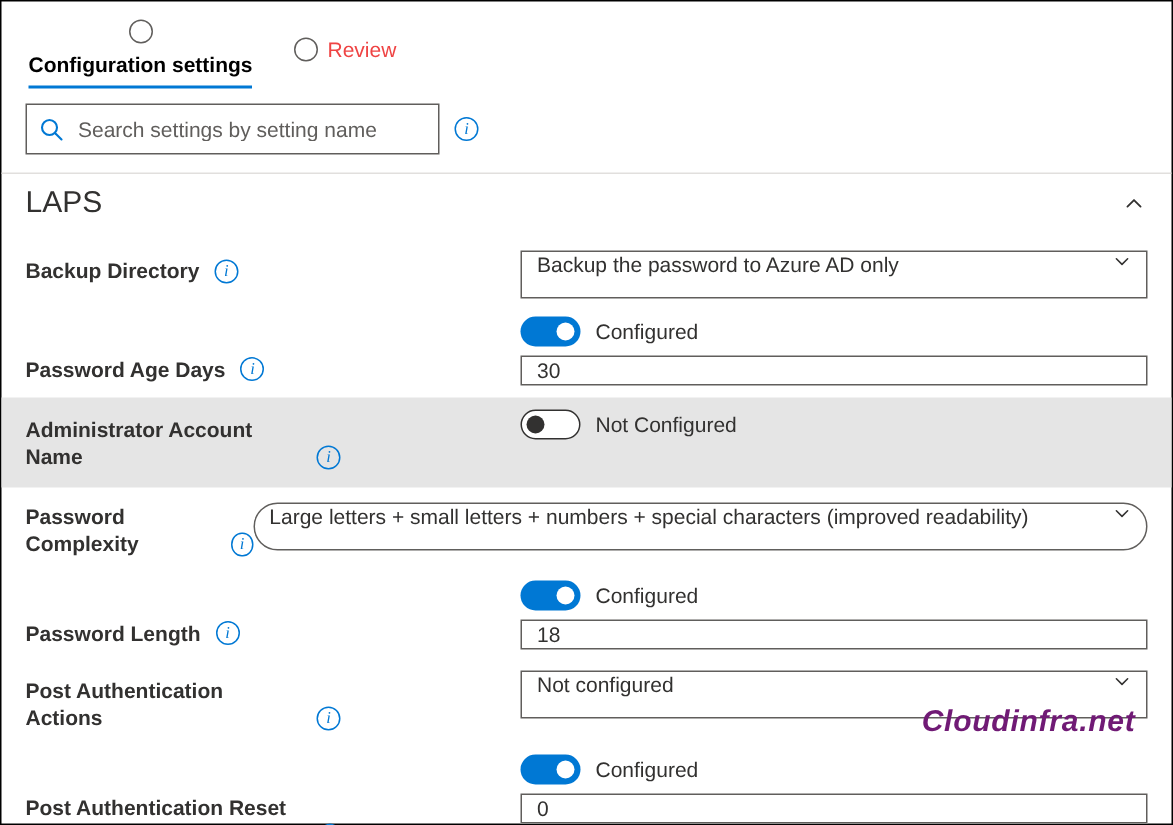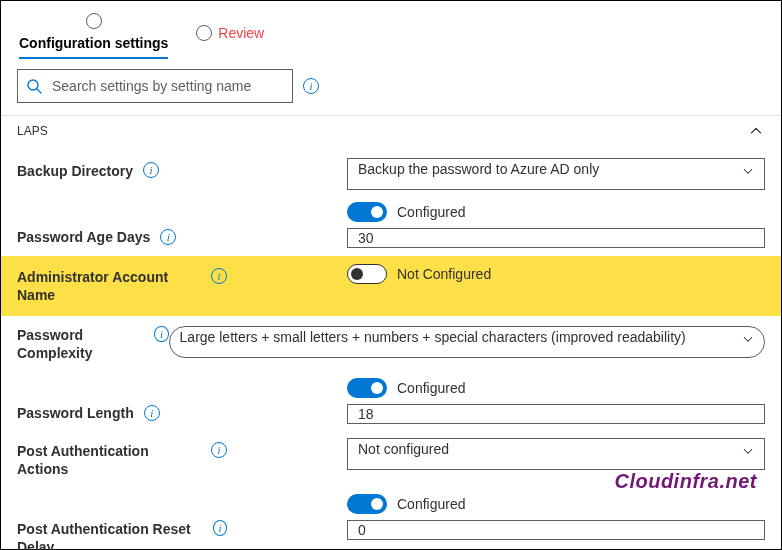--- a/index.html
+++ b/index.html
@@ -89,66 +89,66 @@
   .divider {
     border-top: 1px solid #e1dfdd;
     margin: 12px -16px 0 -16px;
   }
   
   .section-header {
     display: flex;
     justify-content: space-between;
     align-items: center;
     padding: 8px 2px 14px 0;
-    font-size: 12px;
+    font-size: 20px;
     font-weight: 400;
   }
   .chevron-up {
     width: 14px;
     height: 14px;
   }
   
   .row {
     display: flex;
     align-items: flex-start;
     padding: 6px 0;
   }
   .row .label-col {
     width: 330px;
     display: flex;
-    align-items: flex-start;
+    align-items: flex-end;
     gap: 10px;
     padding: 4px 0;
   }
   .row .label-col .label-text {
     font-weight: 600;
     line-height: 18px;
   }
   .row .control-col {
     flex: 1;
     display: flex;
     flex-direction: column;
     gap: 6px;
   }
   .row.highlight {
-    background: #fde047;
+    background: #e5e5e5;
     margin: 0 -16px 0 -16px;
     padding: 8px 16px;
   }
   .row.highlight .label-col { width: 330px; }
   .row.highlight .control-col { flex: 0 0 auto; width: 150px; }
   
   .select {
     height: 32px;
     border: 1px solid #605e5c;
     background: #fff;
     display: flex;
-    align-items: flex-end;
+    align-items: flex-start;
     justify-content: space-between;
-    padding: 12px 10px;
+    padding: 0 10px;
     cursor: pointer;
   }
   .select .chev-down { width: 12px; height: 12px; }
   .text-input {
     height: 20px;
     border: 1px solid #605e5c;
     padding: 0 10px;
     display: flex;
     align-items: center;
     font-size: 14px;

